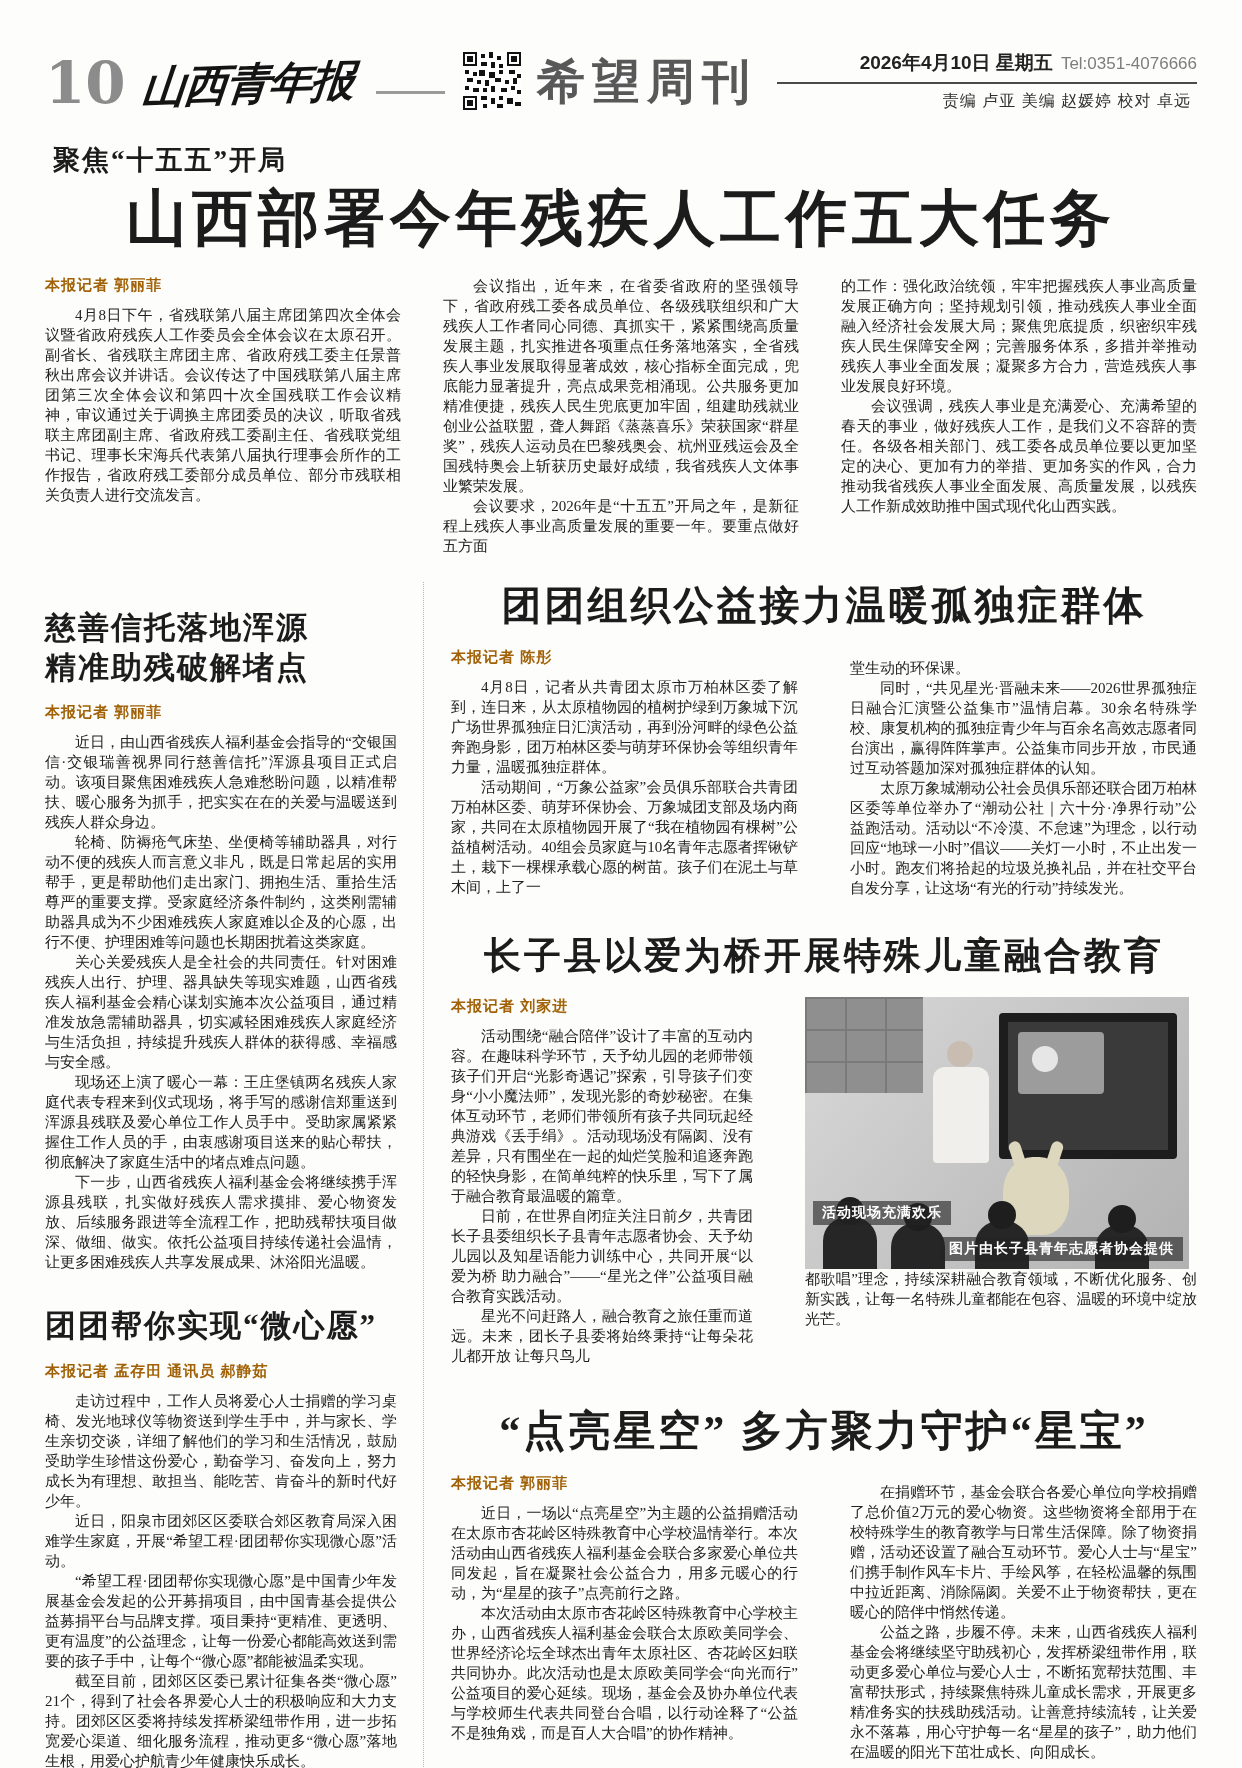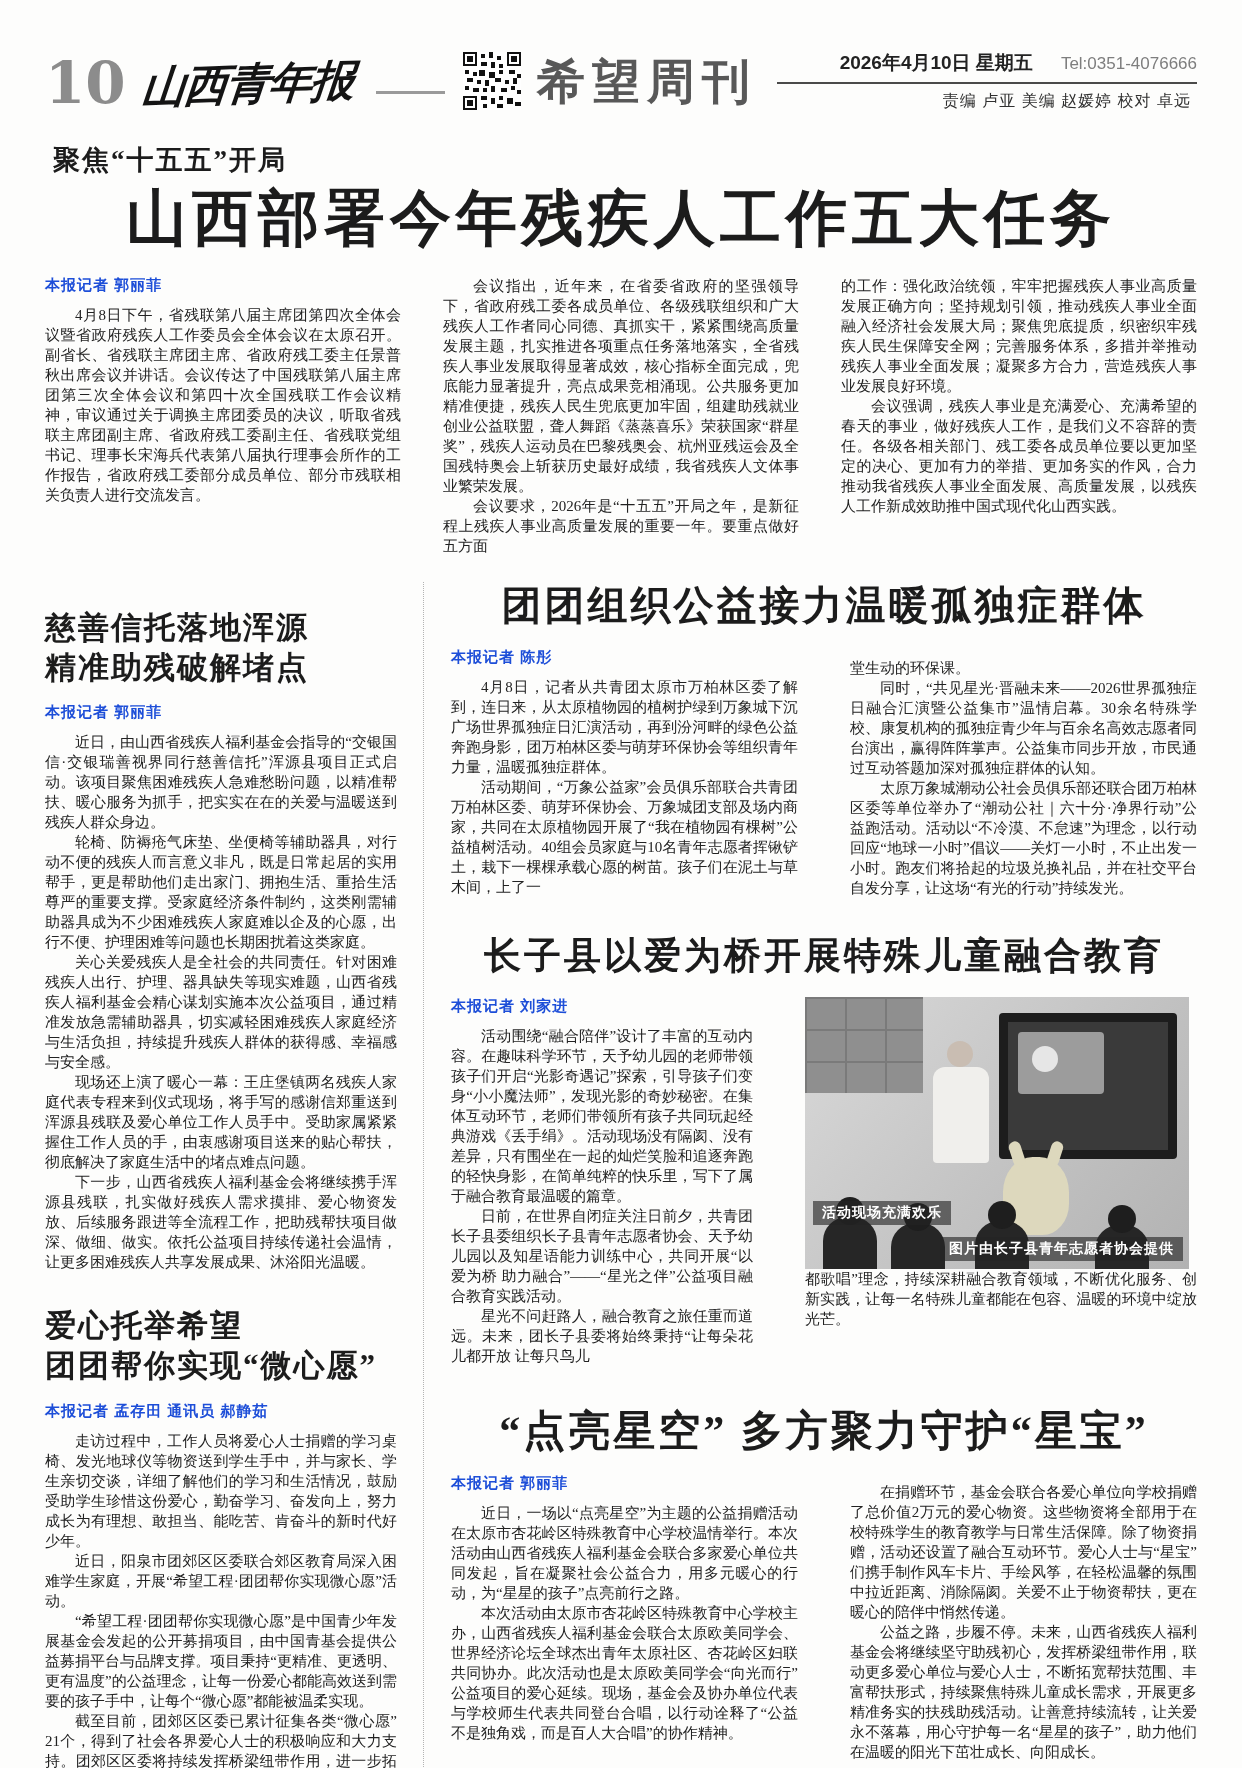--- a/index.html
+++ b/index.html
@@ -13,33 +13,33 @@
   .hdr{display:flex;align-items:flex-end;gap:14px;height:86px;}
   .pageno{font-family:"DejaVu Serif",serif;font-weight:bold;font-size:58px;line-height:1;color:#8c8c8c;}
   .masthead{font-family:"DejaVu Serif",serif;font-weight:bold;font-style:italic;
     font-size:44px;line-height:1;color:#141414;transform:skewX(-7deg) rotate(-2deg);
     letter-spacing:-2px;white-space:nowrap;padding:0 6px 6px 2px;}
   .hdr-rule{flex:1;height:3px;background:#9a9a9a;margin:0 4px 18px 4px;min-width:60px;}
   .qr{width:58px;height:58px;margin-bottom:2px;flex:0 0 auto;}
   .weekly{font-family:"Liberation Sans",sans-serif;font-weight:bold;font-size:48px;line-height:1;
     color:#585858;letter-spacing:7px;white-space:nowrap;margin:0 6px 6px 2px;}
   .hdr-right{width:420px;flex:0 0 auto;font-family:"Liberation Sans",sans-serif;margin-bottom:0;}
-  .hdr-date-row{display:flex;justify-content:flex-end;align-items:baseline;gap:28px;
+  .hdr-date-row{display:flex;justify-content:flex-end;align-items:baseline;gap:8px;
     padding-bottom:6px;border-bottom:2px solid #4a4a4a;}
   .hdr-date{font-weight:bold;font-size:19px;color:#222;}
   .hdr-tel{font-size:17px;color:#7e7e7e;}
   .hdr-staff{font-size:16px;color:#303030;text-align:right;padding:7px 6px 0 0;letter-spacing:1px;}
   
   .kicker{font-size:27px;font-weight:bold;letter-spacing:2px;margin:30px 0 6px 8px;}
   .lead-headline{font-size:61px;font-weight:700;letter-spacing:5px;text-align:center;
     line-height:1.15;margin:4px 0 22px 0;white-space:nowrap;}
   .lead-cols{display:flex;gap:42px;}
   .lead-col{flex:1;min-width:0;}
   .byline{font-family:"Liberation Sans",sans-serif;font-weight:bold;font-size:15px;
-    color:#1d4ed8;margin:0 0 10px 0;letter-spacing:1px;}
+    color:#a16207;margin:0 0 10px 0;letter-spacing:1px;}
   p.body{font-size:15px;line-height:20px;margin:0;text-align:justify;text-indent:2em;color:#222;}
   p.body.noindent{text-indent:0;}
   
   .lower{display:flex;margin-top:26px;}
   .rail{width:352px;flex:0 0 auto;border-right:1px dotted #b3b3b3;padding-right:26px;box-sizing:content-box;}
   .main{flex:1;min-width:0;padding-left:27px;}
   .rail-art{margin-top:34px;}
   .rail-art:first-child{margin-top:26px;}
   .rail-head{font-size:31px;font-weight:bold;letter-spacing:2px;line-height:1.28;margin:0 0 16px 0;}
   .sec-head{font-weight:bold;text-align:center;letter-spacing:3px;margin:0 0 18px 0;line-height:1.2;}
@@ -176,21 +176,20 @@
         <div class="byline">本报记者 郭丽菲</div>
         <p class="body">近日，由山西省残疾人福利基金会指导的“交银国信·交银瑞善视界同行慈善信托”浑源县项目正式启动。该项目聚焦困难残疾人急难愁盼问题，以精准帮扶、暖心服务为抓手，把实实在在的关爱与温暖送到残疾人群众身边。</p>
         <p class="body">轮椅、防褥疮气床垫、坐便椅等辅助器具，对行动不便的残疾人而言意义非凡，既是日常起居的实用帮手，更是帮助他们走出家门、拥抱生活、重拾生活尊严的重要支撑。受家庭经济条件制约，这类刚需辅助器具成为不少困难残疾人家庭难以企及的心愿，出行不便、护理困难等问题也长期困扰着这类家庭。</p>
         <p class="body">关心关爱残疾人是全社会的共同责任。针对困难残疾人出行、护理、器具缺失等现实难题，山西省残疾人福利基金会精心谋划实施本次公益项目，通过精准发放急需辅助器具，切实减轻困难残疾人家庭经济与生活负担，持续提升残疾人群体的获得感、幸福感与安全感。</p>
         <p class="body">现场还上演了暖心一幕：王庄堡镇两名残疾人家庭代表专程来到仪式现场，将手写的感谢信郑重送到浑源县残联及爱心单位工作人员手中。受助家属紧紧握住工作人员的手，由衷感谢项目送来的贴心帮扶，彻底解决了家庭生活中的堵点难点问题。</p>
         <p class="body">下一步，山西省残疾人福利基金会将继续携手浑源县残联，扎实做好残疾人需求摸排、爱心物资发放、后续服务跟进等全流程工作，把助残帮扶项目做深、做细、做实。依托公益项目持续传递社会温情，让更多困难残疾人共享发展成果、沐浴阳光温暖。</p>
       </div>
 
       <div class="rail-art">
         <div class="rail-head">
-          <div>爱心托举希望</div>
           <div>团团帮你实现“微心愿”</div>
         </div>
         <div class="byline">本报记者 孟存田 通讯员 郝静茹</div>
         <p class="body">走访过程中，工作人员将爱心人士捐赠的学习桌椅、发光地球仪等物资送到学生手中，并与家长、学生亲切交谈，详细了解他们的学习和生活情况，鼓励受助学生珍惜这份爱心，勤奋学习、奋发向上，努力成长为有理想、敢担当、能吃苦、肯奋斗的新时代好少年。</p>
         <p class="body">近日，阳泉市团郊区区委联合郊区教育局深入困难学生家庭，开展“希望工程·团团帮你实现微心愿”活动。</p>
         <p class="body">“希望工程·团团帮你实现微心愿”是中国青少年发展基金会发起的公开募捐项目，由中国青基会提供公益募捐平台与品牌支撑。项目秉持“更精准、更透明、更有温度”的公益理念，让每一份爱心都能高效送到需要的孩子手中，让每个“微心愿”都能被温柔实现。</p>
         <p class="body">截至目前，团郊区区委已累计征集各类“微心愿”21个，得到了社会各界爱心人士的积极响应和大力支持。团郊区区委将持续发挥桥梁纽带作用，进一步拓宽爱心渠道、细化服务流程，推动更多“微心愿”落地生根，用爱心护航青少年健康快乐成长。</p>
       </div>
     </div>
 

